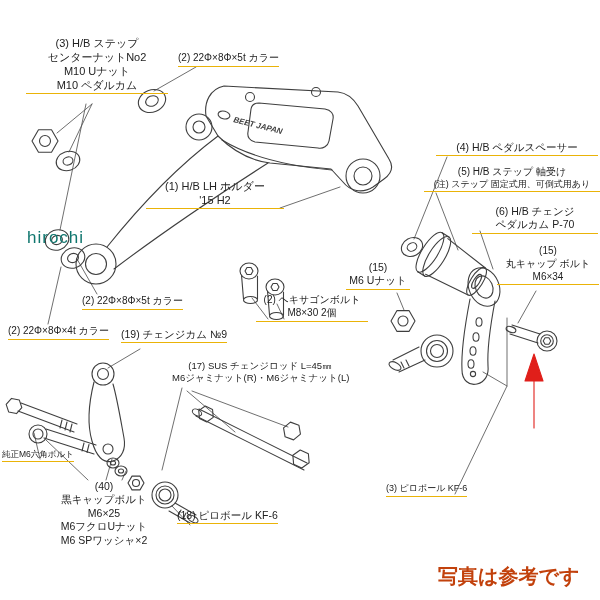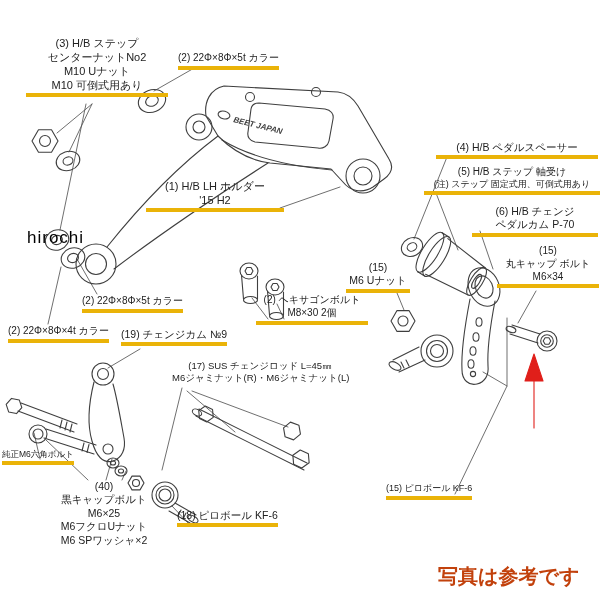--- a/index.html
+++ b/index.html
@@ -6,41 +6,41 @@
   .stage{position:relative;width:600px;height:600px;background:#ffffff;overflow:hidden;
          font-family:"Liberation Sans","DejaVu Sans",sans-serif;color:#1f1f1f;}
   svg{position:absolute;left:0;top:0;}
   svg *{stroke:#3f3f3f;fill:none;stroke-width:1.1;stroke-linecap:round;stroke-linejoin:round;}
   svg .thin *{stroke-width:0.85;stroke:#555;}
   svg .arrow *{stroke:#e01f1a;fill:#e01f1a;}
   svg text{stroke:none;fill:#3f3f3f;font-family:"Liberation Sans","DejaVu Sans",sans-serif;
            font-style:italic;font-weight:bold;font-size:8px;}
   .lbl{position:absolute;line-height:1.28;color:#222;white-space:nowrap;}
   .ctr{text-align:center;}
-  .u{border-bottom:4px solid #eab308;padding-bottom:1px;}
+  .u{border-bottom:1px solid #eab308;padding-bottom:1px;}
   #l3{left:26px;top:36px;width:142px;font-size:11px;}
   #l2a{left:178px;top:52px;font-size:10px;}
   #l1{left:146px;top:179px;width:138px;font-size:11px;}
   #l4{left:436px;top:141px;width:162px;font-size:10.5px;}
   #l5{left:424px;top:166px;width:176px;font-size:10px;}
   #l5 .sub{font-size:9px;}
   #l6{left:472px;top:205px;width:126px;font-size:10.5px;}
   #l15a{left:346px;top:261px;width:64px;font-size:10.5px;}
   #l15b{left:497px;top:245px;width:102px;font-size:10px;}
   #l2b{left:82px;top:295px;font-size:10px;}
   #l2c{left:8px;top:325px;font-size:10px;}
   #l19{left:121px;top:328px;font-size:10.5px;}
   #l2d{left:256px;top:294px;width:112px;font-size:10px;}
   #l17{left:172px;top:360px;width:176px;font-size:9.5px;}
   #l16{left:386px;top:483px;font-size:9px;}
   #l18{left:177px;top:509px;font-size:10.5px;}
   #l20{left:28px;top:480px;width:152px;font-size:10.5px;}
   #lgen{left:2px;top:449px;font-size:8.5px;}
   #caption{left:438px;top:564px;font-size:20px;font-weight:bold;color:#c2410c;}
-  #watermark{left:27px;top:227px;font-size:17px;color:#000000;letter-spacing:1px;}
+  #watermark{left:27px;top:227px;font-size:17px;color:#0f766e;letter-spacing:1px;}
 </style>
 </head>
 <body>
 
 <div class="stage">
 
   <svg width="600" height="600" viewBox="0 0 600 600">
 
     <g class="thin">
       <path d="M92,104 L57,133 M92,104 L69,152 M86,104 L60,230
@@ -208,21 +208,21 @@
       <polygon points="534,354 525,381 543,381"></polygon>
     </g>
   </svg>
 
   <div id="watermark" class="lbl">hirochi</div>
 
   <div id="l3" class="lbl ctr u">
     <div>(3) H/B ステップ</div>
     <div>センターナットNo2</div>
     <div>M10 Uナット</div>
-    <div>M10 可倒式用あり</div>
+    <div>M10 ペダルカム</div>
   </div>
 
   <div id="l2a" class="lbl u">(2) 22Φ×8Φ×5t カラー</div>
 
   <div id="l1" class="lbl ctr u">
     <div>(1)  H/B LH ホルダー</div>
     <div>'15  H2</div>
   </div>
 
   <div id="l4" class="lbl ctr u">(4) H/B ペダルスペーサー</div>
@@ -255,21 +255,21 @@
   <div id="l2d" class="lbl ctr u">
     <div>(2) ヘキサゴンボルト</div>
     <div>M8×30 2個</div>
   </div>
 
   <div id="l17" class="lbl ctr">
     <div>(17) SUS チェンジロッド L=45㎜</div>
     <div>M6ジャミナット(R)・M6ジャミナット(L)</div>
   </div>
 
-  <div id="l16" class="lbl u">(15) ピロボール KF-6</div>
+  <div id="l16" class="lbl u">(3) ピロボール KF-6</div>
   <div id="l18" class="lbl u">(18) ピロボール KF-6</div>
 
   <div id="l20" class="lbl ctr">
     <div>(40)</div>
     <div>黒キャップボルト</div>
     <div>M6×25</div>
     <div>M6フクロUナット</div>
     <div>M6 SPワッシャ×2</div>
   </div>
 

